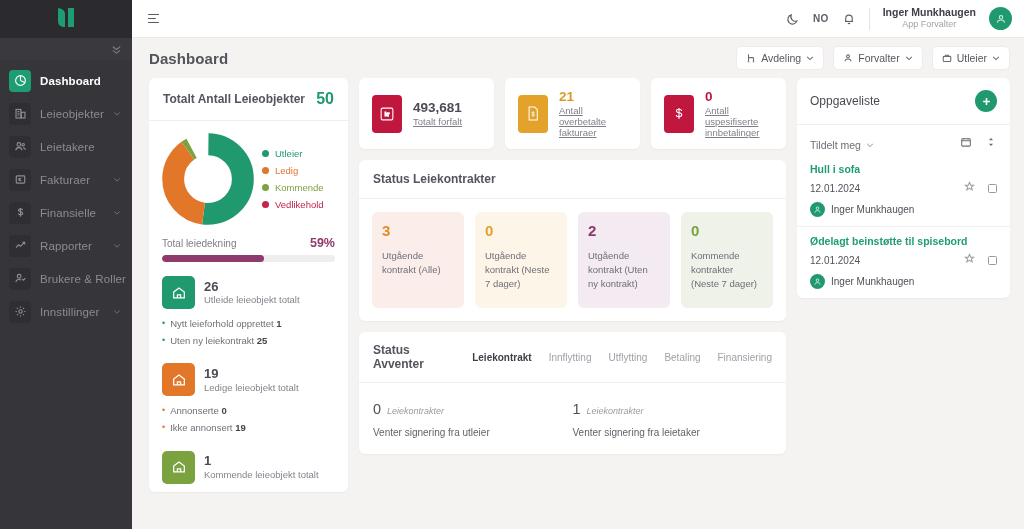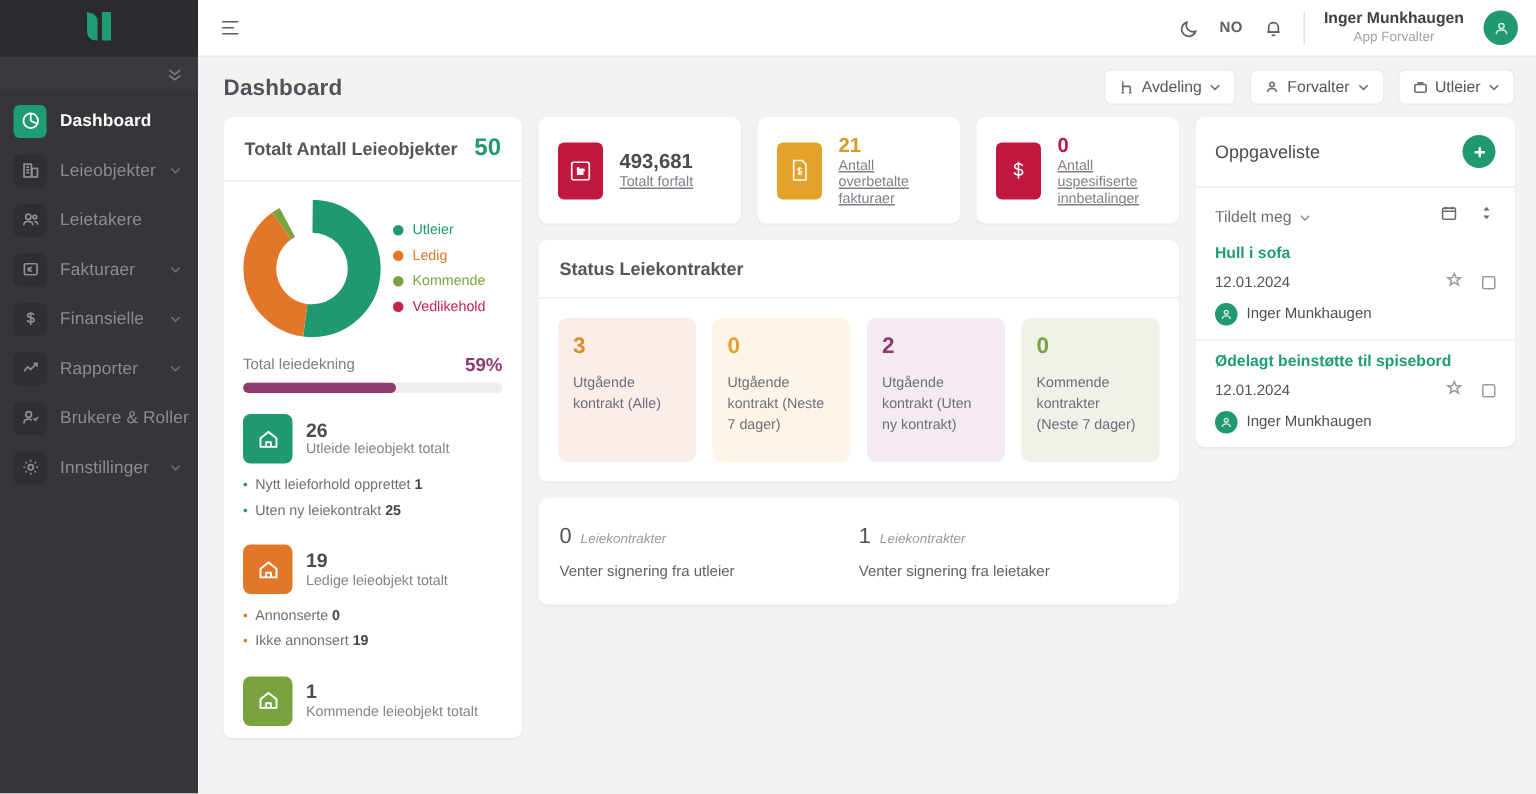--- a/index.html
+++ b/index.html
@@ -546,20 +546,30 @@
             <div class="l">Utgående kontrakt (Uten ny kontrakt)</div>
           </div>
           <div class="tile" style="background:#eef2e9">
             <div class="n" style="color:#7aa33f">0</div>
             <div class="l">Kommende kontrakter (Neste 7 dager)</div>
           </div>
         </div>
       </section>
 
       <section class="card">
+        <div class="av-hd">
+          <div class="t" style="font-size:12px;font-weight:bold;color:#54545d">Status Avventer</div>
+          <div class="av-tabs">
+            <span class="av-tab active">Leiekontrakt</span>
+            <span class="av-tab">Innflytting</span>
+            <span class="av-tab">Utflytting</span>
+            <span class="av-tab">Betaling</span>
+            <span class="av-tab">Finansiering</span>
+          </div>
+        </div>
         <div class="av-body">
           <div class="av-col">
             <div class="av-top">
               <span class="av-n">0</span>
               <span class="av-u">Leiekontrakter</span>
             </div>
             <div class="av-sub">Venter signering fra utleier</div>
           </div>
           <div class="av-col">
             <div class="av-top">

